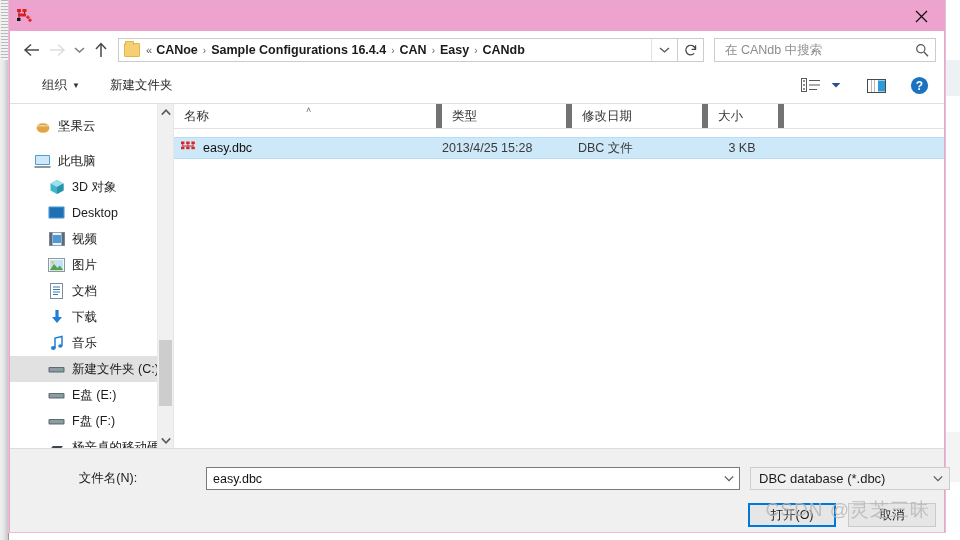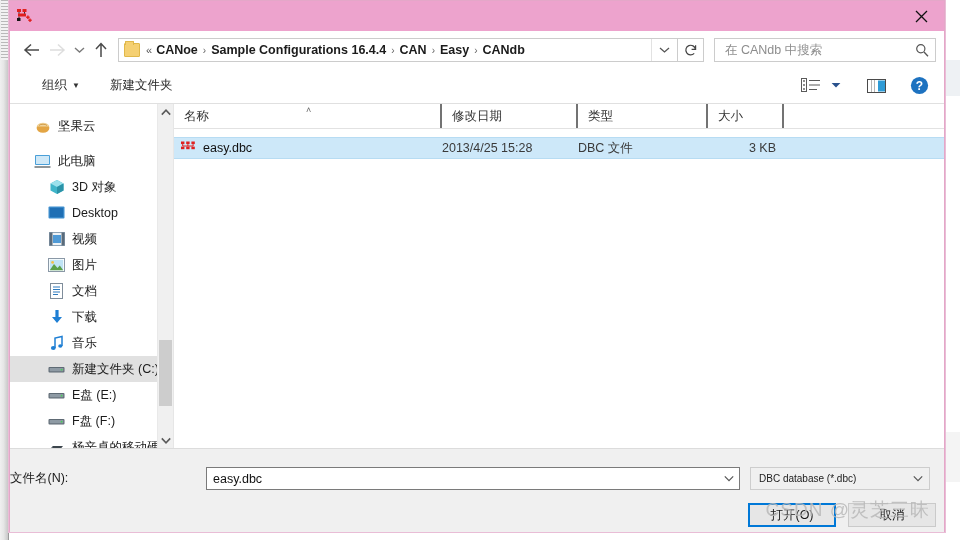--- a/index.html
+++ b/index.html
@@ -226,21 +226,21 @@
   #col-header {
     display: flex;
     height: 25px;
     border-bottom: 1px solid #e2e2e2;
     align-items: stretch;
     position: relative;
   }
   .col {
     font-size: 12.5px; color: #333333;
     display: flex; align-items: center;
-    border-right: 2px solid #737373;
+    border-right: 6px solid #737373;
     padding-left: 10px;
     cursor: pointer;
     position: relative;
   }
   #col-name { width: 268px; flex: none; }
   #col-date { width: 136px; flex: none; }
   #col-type { width: 130px; flex: none; }
   #col-size { width: 76px; flex: none; }
   #col-rest { flex: 1 1 auto; border-right: none; }
   #sort-caret {
@@ -259,59 +259,59 @@
   }
   .fr-name {
     width: 268px; flex: none;
     display: flex; align-items: center; gap: 7px;
     padding-left: 6px;
     font-size: 12.5px; color: #101010;
   }
   .fr-date { width: 136px; flex: none; font-size: 12.5px; color: #3a3a3a; }
   .fr-type { width: 130px; flex: none; font-size: 12.5px; color: #3a3a3a; }
   .fr-size { width: 76px; flex: none; font-size: 12.5px; color: #3a3a3a;
-             text-align: right; padding-right: 8px; }
+             text-align: center; padding-right: 8px; }
   .dbc-icon { width: 16px; height: 14px; flex: none; position: relative; }
 
   
   #bottom {
     height: 84px;
     background: #f0f0f0;
     border-top: 1px solid #dcdcdc;
     position: relative;
   }
   #filename-row {
     position: absolute; left: 0; top: 18px; right: 0;
     display: flex; align-items: center;
   }
   #filename-label {
-    width: 196px; text-align: left; 
+    width: 196px; text-align: center; 
     font-size: 12.5px; color: #1b1b1b; flex: none;
   }
   #filename-field {
     width: 534px; height: 23px; flex: none;
     border: 1px solid #7a7a7a; background: #ffffff;
     display: flex; align-items: center;
   }
   #filename-input {
     flex: 1 1 auto; border: none; outline: none;
     font-size: 12.5px; color: #111;
     padding: 0 6px; font-family: inherit; background: transparent;
     min-width: 0;
   }
   #filename-caret {
     width: 20px; flex: none; display: flex; align-items: center; justify-content: center;
     cursor: pointer;
   }
   #filetype-select {
-    width: 180px; height: 23px; flex: none;
+    width: 200px; height: 23px; flex: none;
     margin-left: 10px;
     border: 1px solid #cdcdcd; background: #f0f0f0;
     display: flex; align-items: center;
-    font-size: 10px; color: #1b1b1b;
+    font-size: 13px; color: #1b1b1b;
     padding-left: 8px; cursor: pointer;
   }
   #filetype-caret { margin-left: auto; width: 22px; display: flex;
                     align-items: center; justify-content: center; }
   #button-row {
     position: absolute; right: 8px; top: 54px;
     display: flex; gap: 12px;
   }
   .dlg-button {
     width: 88px; height: 24px;
@@ -652,25 +652,25 @@
         </div>
       </div>
     </div>
 
     <div id="filelist">
       <div id="col-header">
         <div class="col" id="col-name">
           <span>名称</span>
           <span id="sort-caret">˄</span>
         </div>
+        <div class="col" id="col-type">
+          <span>类型</span>
+        </div>
         <div class="col" id="col-date">
           <span>修改日期</span>
-        </div>
-        <div class="col" id="col-type">
-          <span>类型</span>
         </div>
         <div class="col" id="col-size">
           <span>大小</span>
         </div>
         <div class="col" id="col-rest"></div>
       </div>
 
       <div class="file-row">
         <div class="fr-name">
           <span class="dbc-icon">

